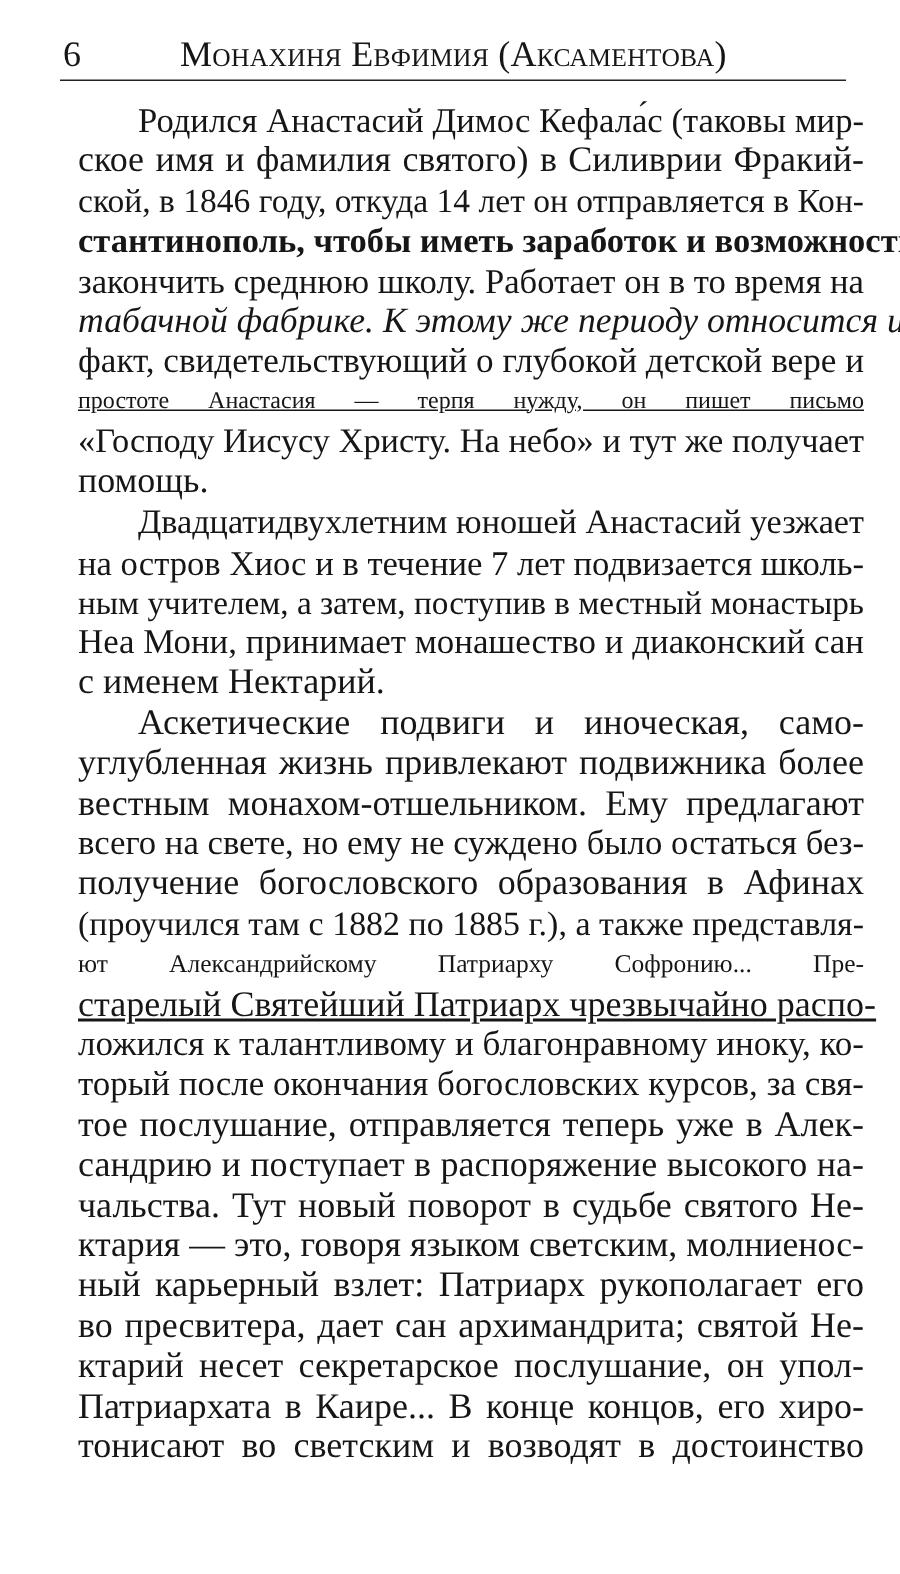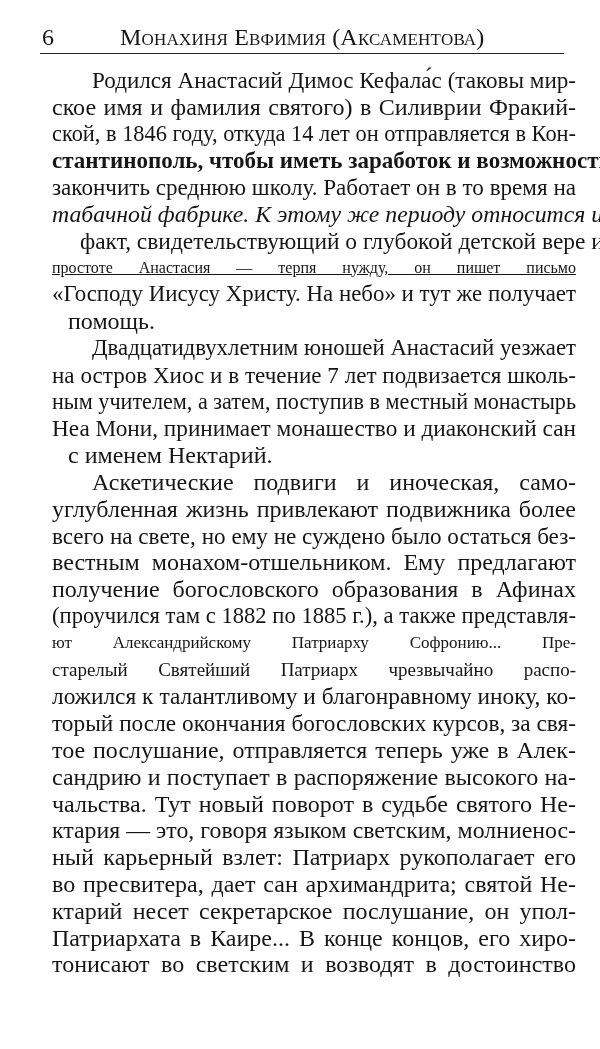--- a/index.html
+++ b/index.html
@@ -64,21 +64,20 @@
     .line {
       display: block;
       white-space: nowrap;
       text-align: justify;
       text-align-last: justify;
       height: 26.8px;
       overflow: visible;
     }
     .line.last {
       text-align-last: left;
-      margin-left: 16px;
     }
     .line.indent {
       padding-left: 40px;
     }
   </style>
 </head>
 <body>
 
 <div class="page">
   <div class="running-head">
@@ -89,43 +88,43 @@
 
   <div class="body-text">
 
     <div>
       <span class="line indent" style="font-size: 23.1035px; line-height: 26.8px;">Родился Анастасий Димос Кефала́с (таковы мир-</span>
       <span class="line">ское имя и фамилия святого) в Силиврии Фракий-</span>
       <span class="line" style="font-size: 22.3673px; line-height: 26.8px;">ской, в 1846 году, откуда 14 лет он отправляется в Кон-</span>
       <span class="line" style="font-size: 23.0488px; line-height: 26.8px; font-weight: bold;">стантинополь, чтобы иметь заработок и возможность</span>
       <span class="line" style="font-size: 23.1017px; line-height: 26.8px;">закончить среднюю школу. Работает он в то время на</span>
       <span class="line" style="font-size: 23.7964px; line-height: 26.8px; font-style: italic;">табачной фабрике. К этому же периоду относится и</span>
-      <span class="line" style="font-size: 23.4436px; line-height: 26.8px; margin-left: 28px;">факт, свидетельствующий о глубокой детской вере и</span>
+      <span class="line" style="font-size: 23.4436px; line-height: 26.8px;">факт, свидетельствующий о глубокой детской вере и</span>
       <span class="line" style="font-size: 16px; line-height: 26.8px; text-decoration: underline;">простоте Анастасия — терпя нужду, он пишет письмо</span>
       <span class="line" style="font-size: 22.8941px; line-height: 26.8px;">«Господу Иисусу Христу. На небо» и тут же получает</span>
       <span class="line last">помощь.</span>
     </div>
 
     <div>
       <span class="line indent" style="font-size: 22.8107px; line-height: 26.8px;">Двадцатидвухлетним юношей Анастасий уезжает</span>
       <span class="line" style="font-size: 23.0964px; line-height: 26.8px;">на остров Хиос и в течение 7 лет подвизается школь-</span>
       <span class="line" style="font-size: 22.1634px; line-height: 26.8px;">ным учителем, а затем, поступив в местный монастырь</span>
       <span class="line" style="font-size: 23.2647px; line-height: 26.8px;">Неа Мони, принимает монашество и диаконский сан</span>
       <span class="line last">с именем Нектарий.</span>
     </div>
 
     <div>
       <span class="line indent">Аскетические подвиги и иноческая, само-</span>
       <span class="line">углубленная жизнь привлекают подвижника более</span>
+      <span class="line">вестным монахом-отшельником. Ему предлагают</span>
       <span class="line" style="font-size: 23.1402px; line-height: 26.8px;">всего на свете, но ему не суждено было остаться без-</span>
-      <span class="line">вестным монахом-отшельником. Ему предлагают</span>
       <span class="line">получение богословского образования в Афинах</span>
       <span class="line" style="font-size: 22.6219px; line-height: 26.8px;">(проучился там с 1882 по 1885 г.), а также представля-</span>
       <span class="line" style="font-size: 17px; line-height: 26.8px;">ют Александрийскому Патриарху Софронию... Пре-</span>
-      <span class="line" style="font-size: 19px; line-height: 26.8px;">старелый Святейший Патриарх чрезвычайно распо-</span>
+      <span class="line" style="font-size: 24px; line-height: 26.8px; text-decoration: underline;">старелый Святейший Патриарх чрезвычайно распо-</span>
       <span class="line" style="font-size: 23.3911px; line-height: 26.8px;">ложился к талантливому и благонравному иноку, ко-</span>
       <span class="line" style="font-size: 23.299px; line-height: 26.8px;">торый после окончания богословских курсов, за свя-</span>
       <span class="line">тое послушание, отправляется теперь уже в Алек-</span>
       <span class="line">сандрию и поступает в распоряжение высокого на-</span>
       <span class="line">чальства. Тут новый поворот в судьбе святого Не-</span>
       <span class="line" style="font-size: 23.8499px; line-height: 26.8px;">ктария — это, говоря языком светским, молниенос-</span>
       <span class="line">ный карьерный взлет: Патриарх рукополагает его</span>
       <span class="line">во пресвитера, дает сан архимандрита; святой Не-</span>
       <span class="line">ктарий несет секретарское послушание, он упол-</span>
       <span class="line">Патриархата в Каире... В конце концов, его хиро-</span>

